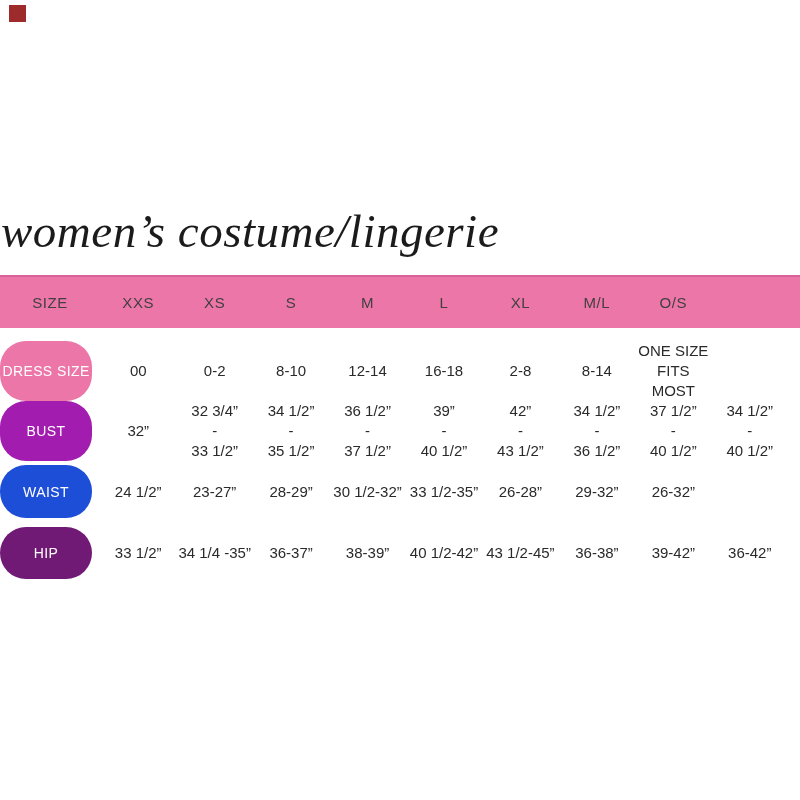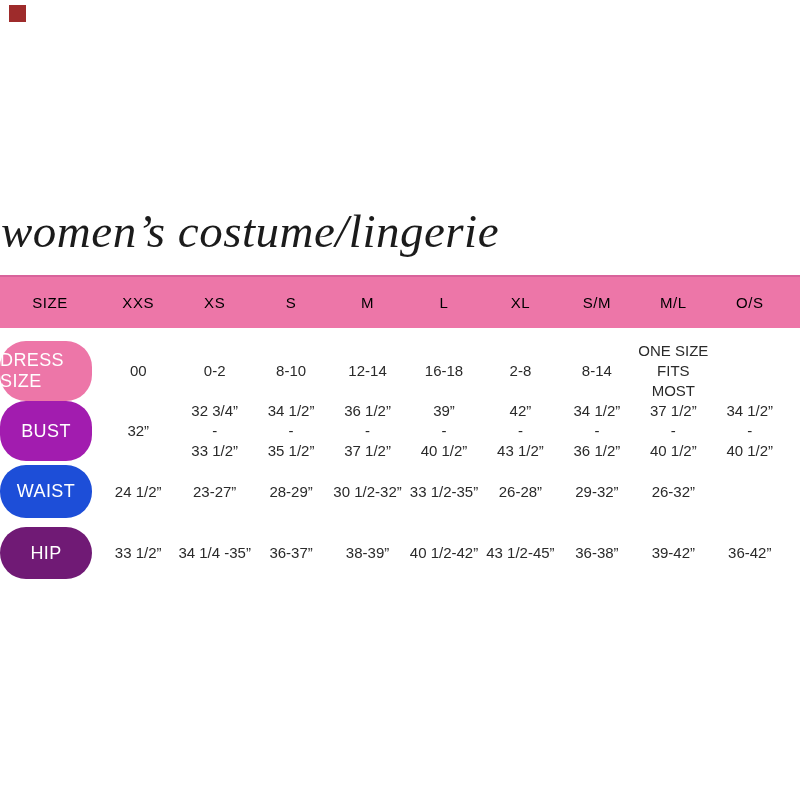--- a/index.html
+++ b/index.html
@@ -46,44 +46,44 @@
     display: grid;
     grid-template-columns: 100px repeat(9, 1fr);
     padding-right: 12px;
     height: 100%;
     box-sizing: border-box;
   }
   .hcell {
     display: flex;
     align-items: center;
     justify-content: center;
-    color: #000000;
+    color: #404040;
     font-size: 15px;
     letter-spacing: 0.6px;
     text-align: center;
   }
   .trow {
     display: grid;
     grid-template-columns: 100px repeat(9, 1fr);
     padding-right: 12px;
     box-sizing: border-box;
   }
   .trow.r-dress { height: 52px; margin-top: 13px; }
   .trow.r-bust  { height: 56px; margin-top: 8px; }
   .trow.r-waist { height: 53px; margin-top: 8px; }
   .trow.r-hip   { height: 52px; margin-top: 9px; }
   .rlabel {
     margin-right: 8px;
     display: flex;
     align-items: center;
     justify-content: center;
     color: #ffffff;
-    font-size: 18px;
+    font-size: 14px;
     letter-spacing: 0.4px;
-    text-align: left;
+    text-align: center;
     border-radius: 26px;
   }
   .vcell {
     display: flex;
     align-items: center;
     justify-content: center;
     text-align: center;
     color: #2a2a2a;
     font-size: 15px;
     line-height: 20px;
@@ -103,21 +103,20 @@
 
     <div class="thead pinkbg" style="background: rgb(237, 118, 168); border-top-color: rgb(216, 99, 155);">
       <div class="grid10">
         <div class="hcell">SIZE</div>
         <div class="hcell">XXS</div>
         <div class="hcell">XS</div>
         <div class="hcell">S</div>
         <div class="hcell">M</div>
         <div class="hcell">L</div>
         <div class="hcell">XL</div>
-        <div class="hcell">S/M</div>
         <div class="hcell">M/L</div>
         <div class="hcell">O/S</div>
       </div>
     </div>
 
     <div class="trow r-dress">
       <div class="rlabel pinkbg" style="background: rgb(237, 118, 168);">DRESS SIZE</div>
       <div class="vcell">00</div>
       <div class="vcell">0-2</div>
       <div class="vcell">8-10</div>

